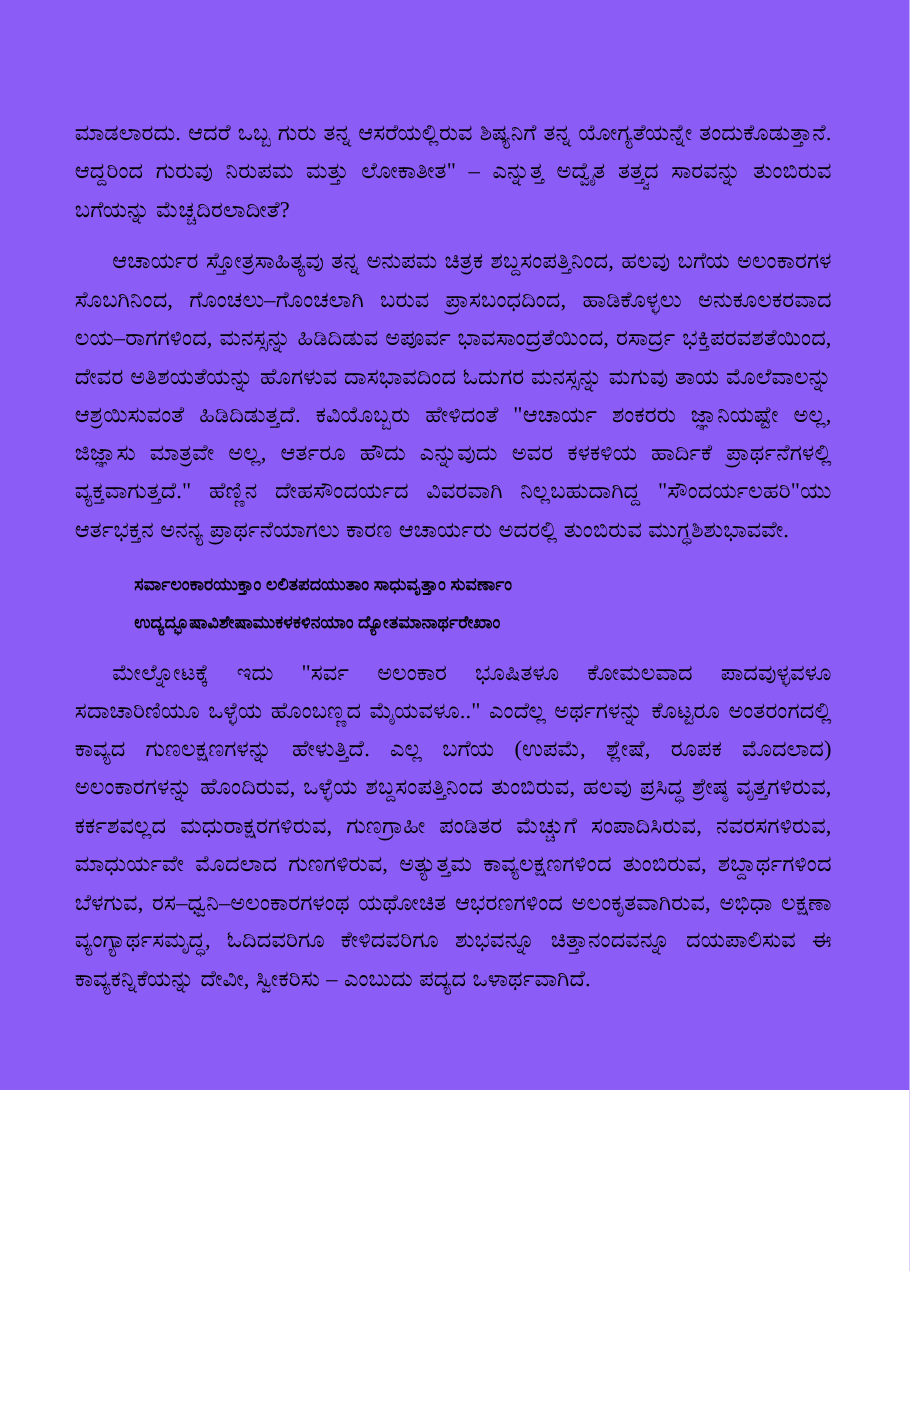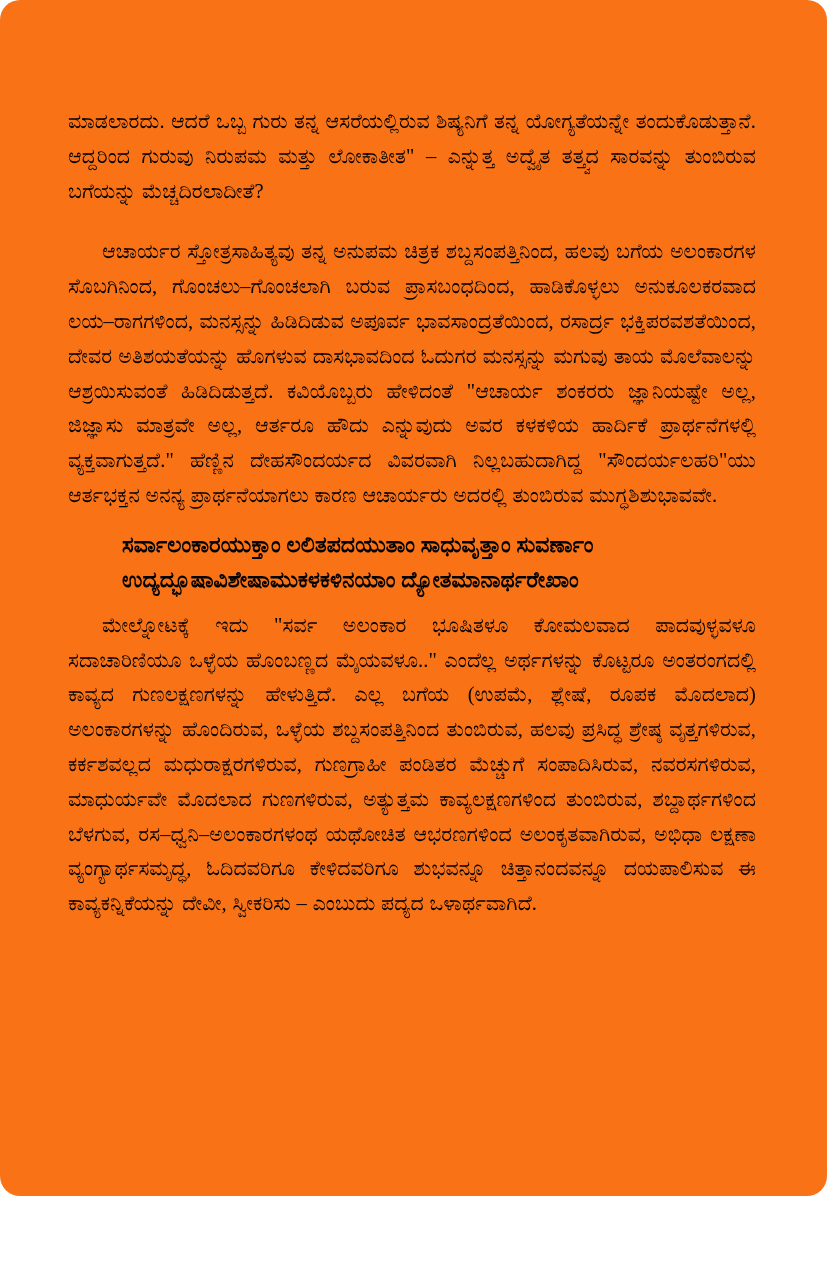--- a/index.html
+++ b/index.html
@@ -7,25 +7,24 @@
     padding: 0;
     background: #ffffff;
   }
   body {
     font-family: "Liberation Serif", "DejaVu Serif", serif;
     color: #000000;
   }
   .page {
     position: relative;
     width: 827px;
-    height: 1196px;
-    background: #f97316;
+    height: 991px;
+    background: #8b5cf6;
     box-sizing: border-box;
     overflow: hidden;
-    border-radius: 20px;
   }
   .text-column {
     position: absolute;
     left: 68px;
     top: 104px;
     width: 688px;
   }
   .para {
     margin: 0 0 0 0;
     text-align: justify;
@@ -36,27 +35,27 @@
     word-spacing: 0.5px;
     color: #000000;
   }
   .para.cont {
     text-indent: 0;
   }
   .para.indent {
     text-indent: 34px;
   }
   .para + .para {
-    margin-top: 26px;
+    margin-top: 13px;
   }
   .verse-block {
     margin: 14px 0 11px 0;
     padding-left: 54px;
     font-weight: bold;
-    font-size: 22px;
+    font-size: 16px;
     line-height: 35px;
     text-align: left;
     letter-spacing: 0.1px;
   }
   .verse-line {
     white-space: nowrap;
     font-weight: bold;
   }
   .spacer-bottom {
     height: 1px;

